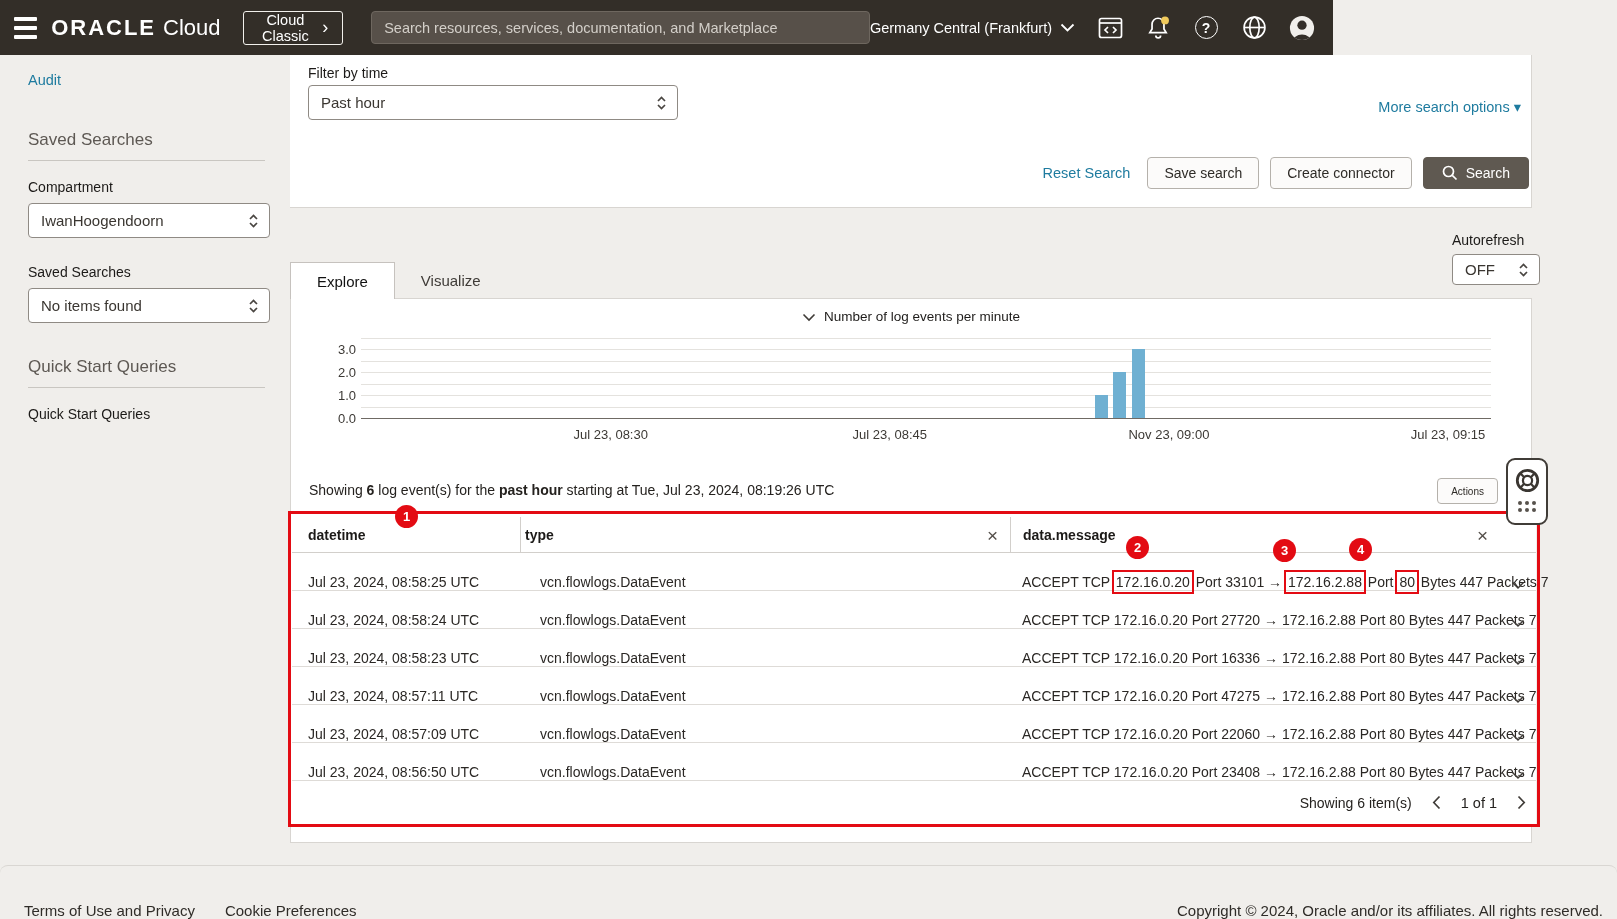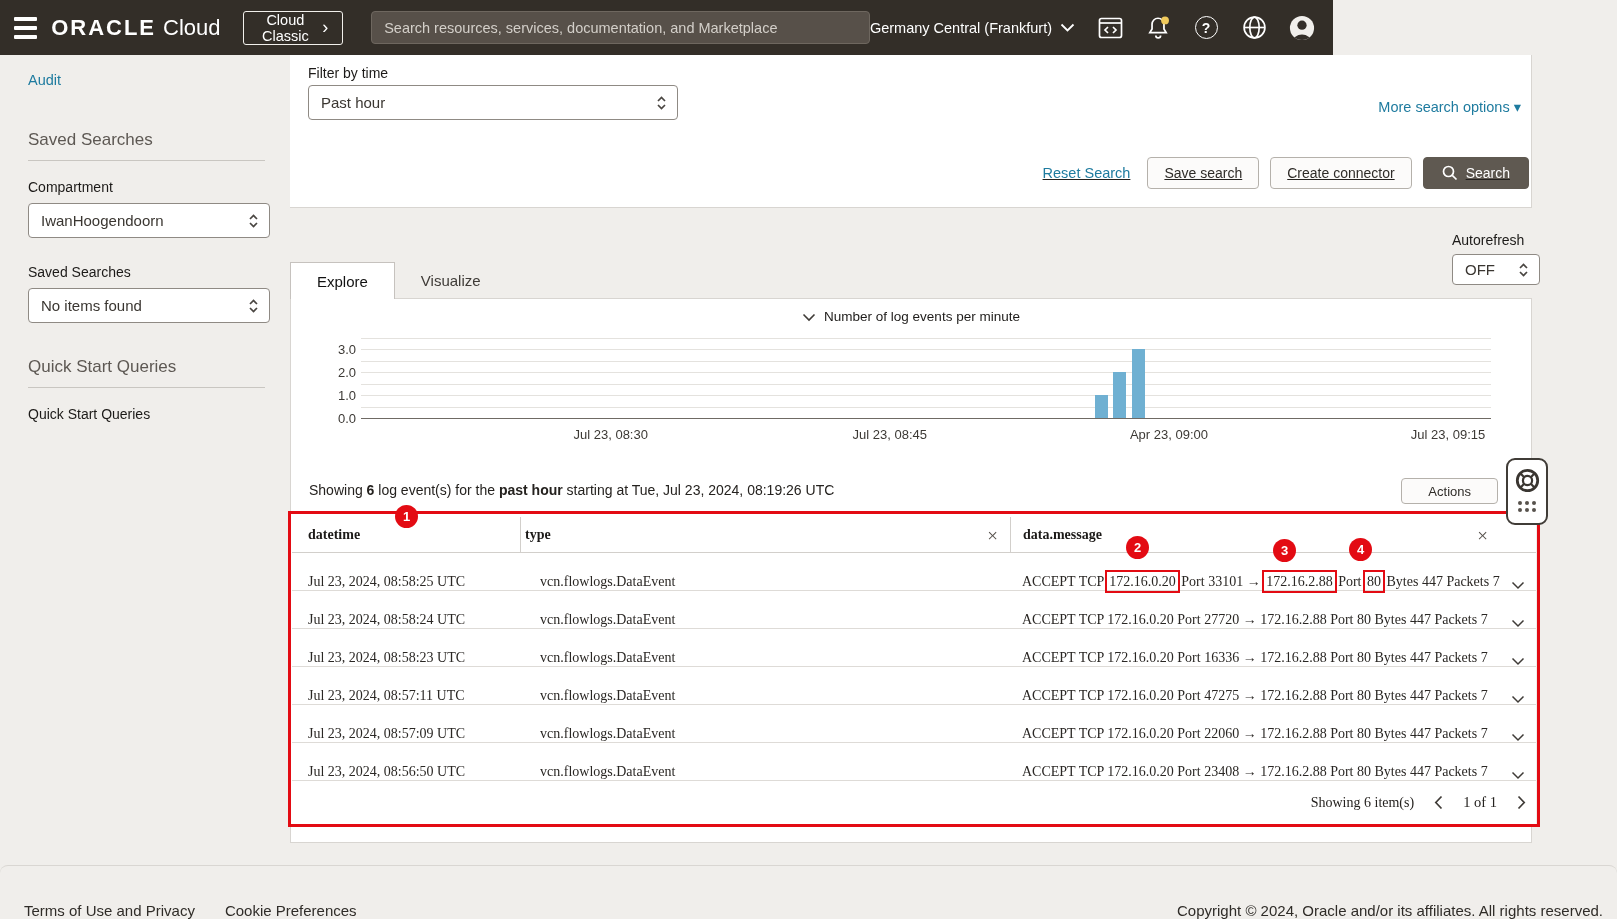--- a/index.html
+++ b/index.html
@@ -41,21 +41,21 @@
   .path-note { width:242px; font-size:12.5px; color:#4a4642; margin-top:8px; line-height:1.45; }
   .path-line1 { display:flex; align-items:center; justify-content:flex-end; gap:8px; }
   .redacted { display:inline-block; width:88px; height:13px; background:#e3e1dd; border-radius:2px; margin-left:-20px; }
   .mt26 { margin-top:26px; }
 
   
   .search-panel { position:absolute; left:290px; top:55px; width:1242px; height:153px; background:#fff; border-right:1px solid #d8d5d1; border-bottom:1px solid #d8d5d1; }
   .filter-label { position:absolute; left:18px; top:10px; font-size:14px; color:#1c1a18; }
   .time-select { position:absolute; left:18px; top:30px; width:370px; }
   .more-options { position:absolute; right:10px; top:44px; font-size:14.5px; color:#1e7b9f; cursor:pointer; }
-  .btn-row { position:absolute; right:2px; top:102px; display:flex; align-items:center; gap:11px;text-decoration:underline; }
+  .btn-row { position:absolute; right:2px; top:102px; display:flex; align-items:center; gap:11px; }
   .btn { height:32px; border-radius:4px; border:1px solid #b5b1ab; background:#fcfbfa; color:#2f2c28; font-size:14px; padding:0 16px; display:flex; align-items:center; cursor:pointer; }
   .btn-dark { background:#5f5951; border-color:#5f5951; color:#fff; gap:8px; padding:13px 18px; }
   .reset-link { font-size:14.5px; margin-right:6px; }
 
   .autorefresh { position:absolute; left:1452px; top:232px; width:88px; }
   .autorefresh .field-label { margin-bottom:6px; }
   .autorefresh .select-box { width:88px; height:31px; }
 
   .tabbar { position:absolute; left:290px; top:262px; height:37px; display:flex; z-index:3; }
   .tab { height:37px; padding:0 26px; display:flex; align-items:center; font-size:15px; cursor:pointer; }
@@ -70,38 +70,38 @@
   .chart-plot { position:absolute; left:70px; top:40px; width:1130px; height:80px; }
   .gridline { position:absolute; left:0; width:100%; height:1px; background:#e4e2de; }
   .baseline { position:absolute; left:0; bottom:0; width:100%; height:1px; background:#6f6a64; }
   .bar { position:absolute; bottom:1px; width:13px; }
   .ylabel { position:absolute; right:1138px; width:40px; text-align:right; font-size:13px; color:#3c3935; }
   .xlabel { position:absolute; top:88px; transform:translateX(-50%); font-size:13px; color:#3c3935; white-space:nowrap; }
 
   .summary { position:absolute; left:18px; top:183px; font-size:14px; color:#25221f; }
   .summary span { white-space:pre; }
   .summary .b { font-weight:bold; }
-  .actions-btn { position:absolute; right:33px; top:179px; height:26px; font-size:13px; padding:0 26px; }
+  .actions-btn { position:absolute; right:33px; top:179px; height:26px; font-size:10px; padding:0 13px; }
 
   
   .support-widget { position:absolute; left:1506px; top:458px; width:42px; height:67px; background:#fff; border:2px solid #403c37; border-radius:9px; z-index:8; display:flex; flex-direction:column; align-items:center; padding-top:7px; gap:7px; cursor:pointer; }
   .dots { display:grid; grid-template-columns:repeat(3,4px); grid-template-rows:repeat(2,4px); gap:3px; }
   .dots i { width:4px; height:4px; background:#57524c; border-radius:50%; }
 
   
   .anno-rect { position:absolute; border:3px solid #e30b13; z-index:6; pointer-events:none; }
   .rect-main  { left:288px; top:511px; width:1252px; height:316px; }
   .callout { position:absolute; width:23px; height:23px; background:#e30b13; border-radius:50%; color:#fff; font-size:13px; font-weight:bold; display:flex; align-items:center; justify-content:center; z-index:7; }
   .co1 { left:395px; top:505px; }
   .co2 { left:1126px; top:536px; }
   .co3 { left:1273px; top:539px; }
   .co4 { left:1349px; top:538px; }
 
   
-  .log-table { position:absolute; left:292px; top:517px; width:1244px; height:307px; background:#fff; font-size:14px; z-index:5;font-family:Liberation Serif, serif; }
+  .log-table { position:absolute; left:292px; top:517px; width:1244px; height:307px; background:#fff; font-size:14px; z-index:5; }
   .thead { position:relative; height:36px; border-bottom:1px solid #d2cfcb; display:flex; align-items:center; font-weight:bold; color:#1c1a18; }
   .col-dt { width:228px; padding-left:16px; }
   .col-type { width:490px; padding-left:4px; border-left:1px solid #d2cfcb; height:100%; display:flex; align-items:center; position:relative; }
   .col-msg { width:490px; padding-left:12px; border-left:1px solid #d2cfcb; height:100%; display:flex; align-items:center; position:relative; }
   .col-x { position:absolute; right:12px; top:50%; transform:translateY(-50%); font-weight:normal; font-size:19px; color:#55504b; cursor:pointer; line-height:1; }
   .trow { height:38px; border-bottom:1px solid #dedbd7; display:flex; align-items:flex-end; color:#2a2724; }
   .trow .c-dt { width:228px; padding-left:16px; }
   .trow .c-type { width:490px; padding-left:20px; }
   .trow .c-msg { width:490px; padding-left:12px; white-space:nowrap; }
   .trow .c-chev { width:36px; display:flex; justify-content:center; cursor:pointer; }
@@ -277,21 +277,21 @@
     </div>
   <div id="y-axis">
       <div class="ylabel" style="position: absolute; left: 25px; width: 40px; top: 112px;">0.0</div>
       <div class="ylabel" style="position: absolute; left: 25px; width: 40px; top: 89.1429px;">1.0</div>
       <div class="ylabel" style="position: absolute; left: 25px; width: 40px; top: 66.2857px;">2.0</div>
       <div class="ylabel" style="position: absolute; left: 25px; width: 40px; top: 43.4286px;">3.0</div>
     </div>
   <div id="x-axis">
       <div class="xlabel" style="position: absolute; top: 128px; left: 319.73px;">Jul 23, 08:30</div>
       <div class="xlabel" style="position: absolute; top: 128px; left: 598.84px;">Jul 23, 08:45</div>
-      <div class="xlabel" style="position: absolute; top: 128px; left: 877.95px;">Apr 23, 09:00</div>
+      <div class="xlabel" style="position: absolute; top: 128px; left: 877.95px;">Nov 23, 09:00</div>
       <div class="xlabel" style="position: absolute; top: 128px; left: 1157.06px;">Jul 23, 09:15</div>
     </div>
 
   <div class="summary">
     <span>Showing </span><span class="b">6</span><span> log event(s) for the </span><span class="b">past hour</span><span> starting at Tue, Jul 23, 2024, 08:19:26 UTC</span>
   </div>
   <button class="btn actions-btn">Actions</button>
 </div>
 
 <div class="support-widget">

